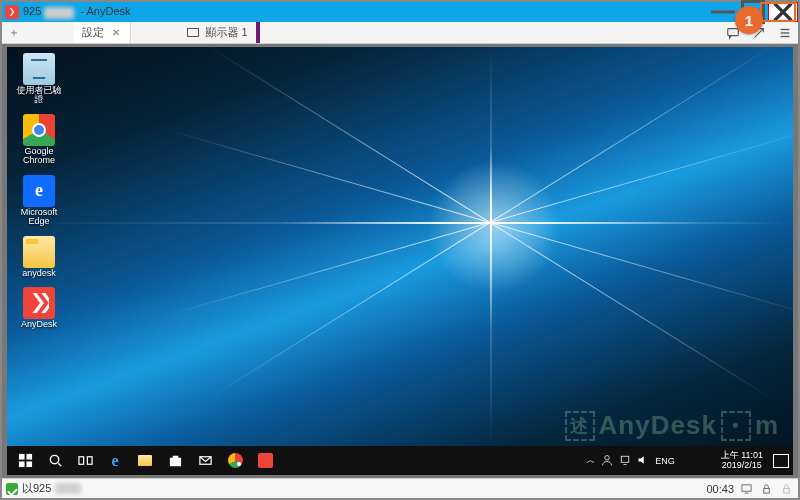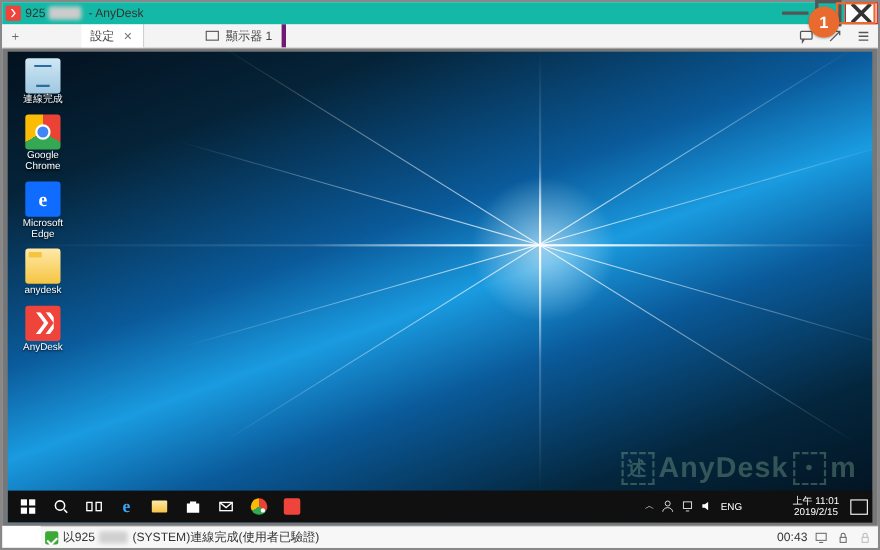--- a/index.html
+++ b/index.html
@@ -1,20 +1,20 @@
 <!DOCTYPE html>
 <html><head>
 <meta charset="utf-8">
 <style>
   * { margin:0; padding:0; box-sizing:border-box; font-family:"Segoe UI","Microsoft JhengHei",sans-serif; }
   html,body { width:800px; height:500px; overflow:hidden; background:#fff; }
   .app { width:800px; height:500px; display:flex; flex-direction:column; border:2px solid #888; }
 
   
-  .titlebar { height:20px; background:#14b8a6; display:flex; align-items:center; font-size:11px; color:#333; position:relative;text-align:right; }
+  .titlebar { height:20px; background:#0ea5e9; display:flex; align-items:center; font-size:11px; color:#333; position:relative;text-align:right; }
   .titlebar .logo { width:14px; height:14px; background:#ef443b; margin:0 4px 0 3px; border-radius:2px; position:relative; }
   .titlebar .logo::after { content:""; position:absolute; inset:3px; background:#fff; clip-path:polygon(20% 0,60% 50%,20% 100%,40% 100%,80% 50%,40% 0); }
   .titlebar .title { flex:0 0 auto; }
   .titlebar .blur { display:inline-block; width:30px; height:12px; background:#ccc; filter:blur(2px); margin:0 3px; vertical-align:middle; border-radius:2px;}
   .titlebar .spacer { flex:1; }
   .titlebar .winbtn { width:30px; height:20px; display:flex; align-items:center; justify-content:center; color:#555; font-size:10px; position:relative; }
   .titlebar .winbtn.close { background:#fff; border:1px solid #d00; color:#000; }
   .titlebar .winbtn.close svg { stroke:#333; }
   .badge1 { position:absolute; right:35px; top:4px; width:28px; height:28px; border-radius:50%; background:#e96a2e; color:#fff; display:flex; align-items:center; justify-content:center; font-size:15px; font-weight:600; z-index:50; box-shadow:0 1px 2px rgba(0,0,0,.3);}
   .redbox { position:absolute; right:2px; top:0; width:36px; height:20px; border:2px solid #e96a2e; pointer-events:none; z-index:49;}
@@ -66,21 +66,21 @@
   .rtask .tb { width:28px; height:29px; display:flex; align-items:center; justify-content:center; color:#fff; }
   .rtask .tb svg { width:15px; height:15px; }
   .rtask .sp { flex:1; }
   .rtask .tray { display:flex; align-items:center; gap:6px; color:#fff; font-size:9px; }
   .rtask .tray .clock { text-align:center; line-height:1.05; font-size:9px;margin-left:40px;}
   .rtask .notif { width:16px; height:14px; border:1px solid #fff; margin-left:4px;}
   .watermark { position:absolute; right:14px; bottom:34px; color:rgba(140,190,160,.35); font-size:26px; font-weight:700; letter-spacing:1px; display:flex; align-items:center; gap:4px;}
   .watermark .sq{width:30px;height:30px;border:2px dashed rgba(140,190,160,.35);display:flex;align-items:center;justify-content:center;font-size:18px;}
 
   
-  .status { height:20px; background:#f7f7f7; border-top:1px solid #d0d0d0; display:flex; align-items:center; font-size:11px; color:#333; padding:0 4px; gap:4px;margin-left:35px;}
+  .status { height:20px; background:#f7f7f7; border-top:1px solid #d0d0d0; display:flex; align-items:center; font-size:11px; color:#333; padding:0 4px; gap:4px;}
   .status .ok { width:12px; height:12px; background:#3aaa35; border-radius:2px; position:relative;}
   .status .ok::after{content:"";position:absolute;left:2px;top:5px;width:7px;height:4px;border-left:2px solid #fff;border-bottom:2px solid #fff;transform:rotate(-45deg);}
   .status .blur { display:inline-block; width:26px; height:11px; background:#d0d0d0; filter:blur(2px); border-radius:2px;}
   .status .sp { flex:1; }
   .status .ic { width:16px; display:flex; align-items:center; justify-content:center; color:#666;}
   .status .ic svg{width:11px;height:11px;}
 </style>
 </head>
 <body>
 
@@ -154,21 +154,21 @@
         <div class="ray" style="transform:rotate(32deg)"></div>
         <div class="ray" style="transform:rotate(148deg)"></div>
         <div class="ray" style="transform:rotate(164deg)"></div>
         <div class="ray" style="transform:rotate(196deg)"></div>
         <div class="ray" style="transform:rotate(212deg)"></div>
       </div>
 
       <div class="dicons">
         <div class="dicon">
             <div class="ic recycle"></div>
-            <div class="lbl">連線完成</div>
+            <div class="lbl">使用者已驗證</div>
           </div>
         <div class="dicon">
             <div class="ic chrome"></div>
             <div class="lbl">Google<br>Chrome</div>
           </div>
         <div class="dicon">
             <div class="ic edge">e</div>
             <div class="lbl">Microsoft<br>Edge</div>
           </div>
         <div class="dicon">
@@ -254,21 +254,20 @@
           <div class="notif"></div>
         </div>
       </div>
     </div>
   </div>
 
   <div class="status">
     <span class="ok"></span>
     <span>以925</span>
     <span class="blur"></span>
-    <span>(SYSTEM)連線完成(使用者已驗證)</span>
     <span class="sp"></span>
     <span>00:43</span>
     <span class="ic">
         <svg viewBox="0 0 12 12" fill="none" stroke="#666">
           <rect x="1" y="2" width="10" height="7"></rect>
           <line x1="4" y1="11" x2="8" y2="11"></line>
         </svg>
       </span>
     <span class="ic">
         <svg viewBox="0 0 12 12" fill="none" stroke="#666">

